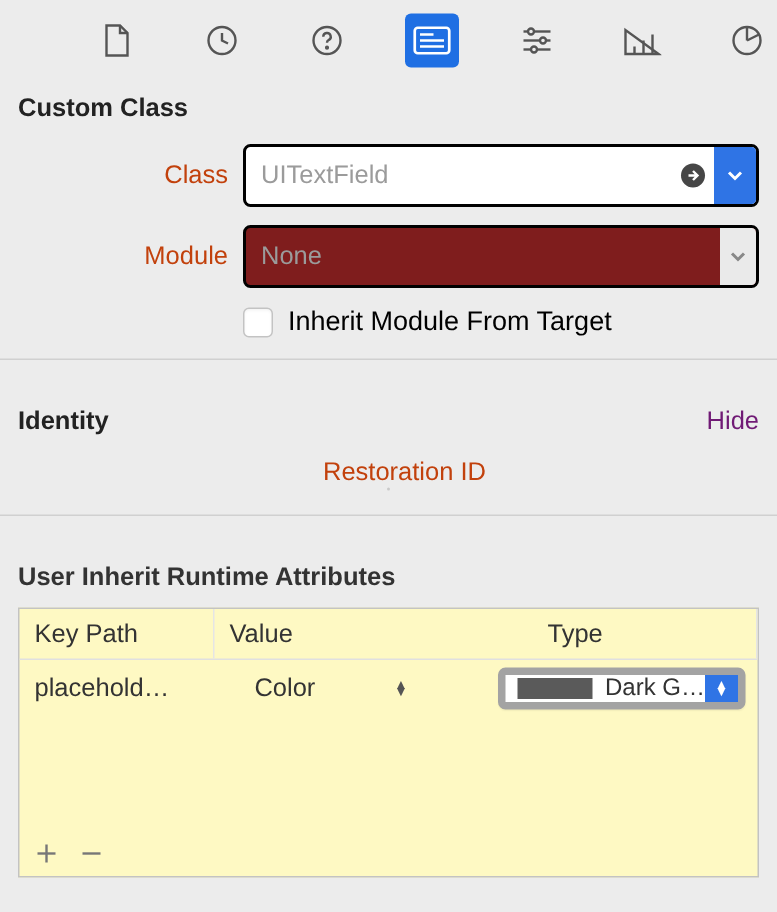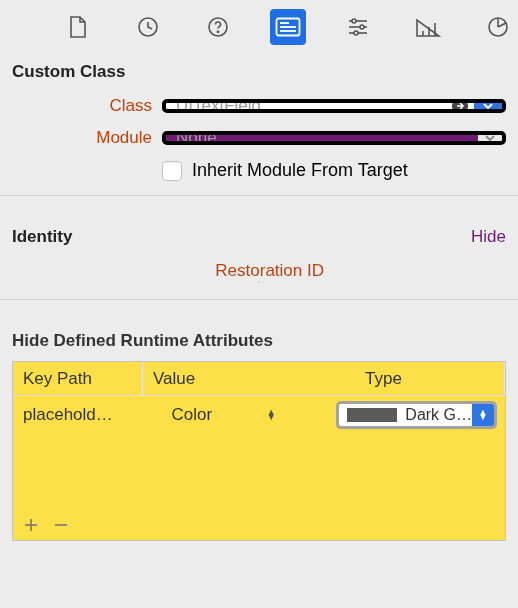--- a/index.html
+++ b/index.html
@@ -61,27 +61,27 @@
     width: 150px;
     text-align: right;
     padding-right: 10px;
     font-size: 17px;
     color: #c2410c;
   }
   .combo {
     flex: 1;
     display: flex;
     align-items: stretch;
-    height: 14px;
-    border: 4px solid #000000;
+    height: 42px;
+    border: 2px solid #000000;
     border-radius: 5px;
     background: #fff;
     overflow: hidden;
   }
-  .combo.disabled { background: #701a75; }
+  .combo.disabled { background: #7f1d1d; }
   .combo .combo-text {
     flex: 1;
     padding: 0 10px;
     display: flex;
     align-items: center;
     color: #9b9b9b;
     font-size: 17px;
   }
   .combo .arrow-go {
     width: 28px;
@@ -131,21 +131,21 @@
   .udra {
     padding: 0 12px;
   }
   .udra-head {
     font-weight: 600;
     font-size: 17px;
     padding: 8px 0 10px 0;
   }
   .udra-table {
     border: 1px solid #c3c3c3;
-    background: #fde047;
+    background: #fef9c3;
     height: 180px;
     display: flex;
     flex-direction: column;
   }
   .udra-headers {
     display: flex;
     align-items: stretch;
     height: 34px;
     border-bottom: 1px solid #e0e0e0;
   }
@@ -182,21 +182,21 @@
     align-items: center; justify-content: center;
     color: #555;
     margin-left: auto;
     margin-right: 6px;
   }
 
   .color-popup {
     display: flex;
     align-items: center;
     background: #fff;
-    border: 3px solid #a3a3a3;
+    border: 5px solid #a3a3a3;
     border-radius: 5px;
     height: 28px;
     width: 100%;
     overflow: hidden;
     box-shadow: 0 1px 1px rgba(0,0,0,0.05);
   }
   .color-popup .swatch {
     width: 50px; height: 14px;
     background: #5a5a5a;
     margin: 0 8px;
@@ -337,21 +337,21 @@
   </div>
 
   <div class="form-row" style="padding-bottom:16px;flex-direction:column;">
     <div class="label">Restoration ID</div>
     <div class="text-input"></div>
   </div>
 
   <div class="divider"></div>
 
   <div class="udra">
-    <div class="udra-head">Hide Defined Runtime Attributes</div>
+    <div class="udra-head">User Inherit Runtime Attributes</div>
     <div class="udra-table">
       <div class="udra-headers">
         <div class="col keypath">Key Path</div>
         <div class="col value">Value</div>
         <div class="col type">Type</div>
       </div>
       <div class="udra-body">
         <div class="udra-row">
           <div class="cell keypath">placehold…</div>
           <div class="cell type">

